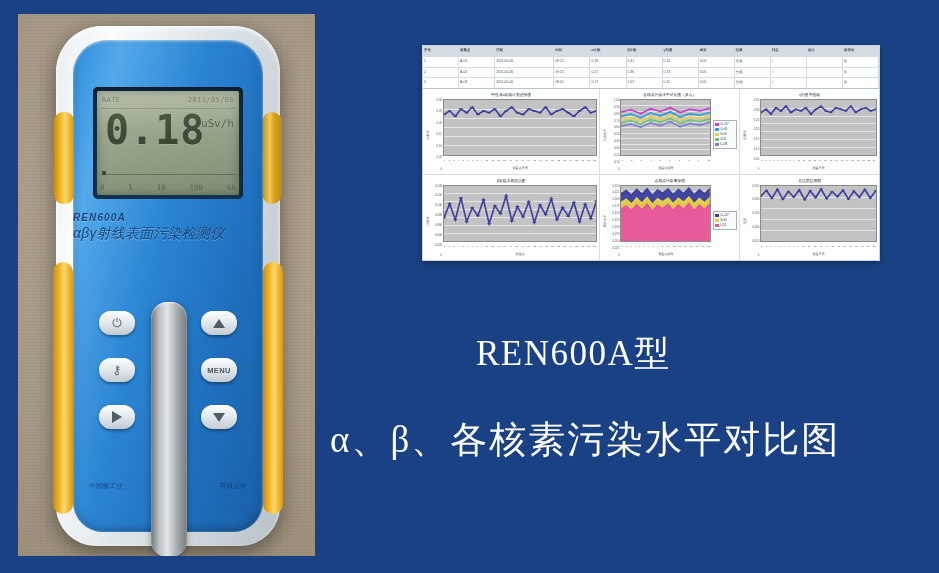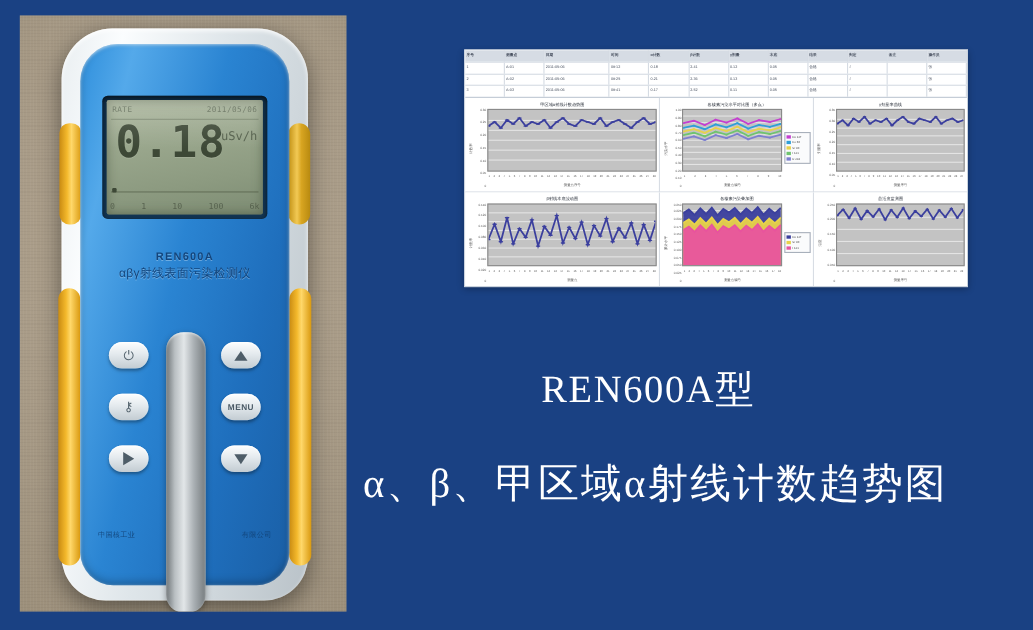--- a/index.html
+++ b/index.html
@@ -91,25 +91,25 @@
     font-size:7.5px;color:#4d5745;font-family:"DejaVu Sans Mono", monospace;opacity:.8;
   }
   .lcd-glare{
     position:absolute;left:0;top:0;width:100%;height:42%;
     background:linear-gradient(180deg, rgba(255,255,255,.17), rgba(255,255,255,0));
     pointer-events:none;
   }
 
   
   .brand{
-    position:absolute;left:0;right:0;top:188px;text-align:center;
-    color:#13457c;text-shadow:0 1px 0 rgba(255,255,255,.3);
+    position:absolute;left:0;right:0;top:172px;text-align:left;
+    color:#13457c;text-shadow:0 1px 0 rgba(255,255,255,.3);font-style:italic;
   }
   .brand .b1{font-size:10px;font-weight:bold;letter-spacing:1.1px;}
-  .brand .b2{font-size:11px;margin-top:2px;letter-spacing:.2px;}
+  .brand .b2{font-size:14px;margin-top:2px;letter-spacing:.2px;}
 
   
   .strip{
     position:absolute;left:78px;top:262px;width:36px;height:255px;border-radius:16px;
     background:linear-gradient(90deg,#6e7477 0%,#b9bfc2 22%,#e2e6e8 45%,#aab0b4 70%,#757b7e 100%);
     box-shadow:0 2px 6px rgba(0,0,0,.35), inset 0 1px 2px rgba(255,255,255,.6);
   }
 
   
   .btn{
@@ -180,21 +180,21 @@
   .ch-legend{
     width:24px;border:1px solid #a8b0bb;background:#fafbfc;margin-left:2px;align-self:center;
     padding:1px;box-sizing:border-box;
   }
   .lg-item{display:flex;align-items:center;gap:1px;height:5px;}
   .lg-swatch{width:4px;height:3px;display:inline-block;}
   .lg-txt{font-size:2.6px;color:#444;white-space:nowrap;}
 
   
   .title-main{
-    position:absolute;left:492px;top:330px;
+    position:absolute;left:476px;top:330px;
     font-family:"Liberation Serif", serif;
     font-size:35px;color:#ffffff;letter-spacing:1.5px;white-space:nowrap;
   }
   .title-sub{
     position:absolute;left:330px;top:415px;
     font-family:"Liberation Serif", serif;
     font-size:37px;color:#ffffff;letter-spacing:2px;white-space:nowrap;
   }
 </style>
 </head>
@@ -876,15 +876,15 @@
                 </div>
                 <div class="ch-xlab">测量序号</div>
               </div>
             </div>
           </div>
         </div>
     </div>
   </div>
 
   <div class="title-main">REN600A型</div>
-  <div class="title-sub">α、β、甲区域α射线计数趋势图</div>
+  <div class="title-sub">α、β、各核素污染水平对比图</div>
 
 </div>
 
 </body></html>

